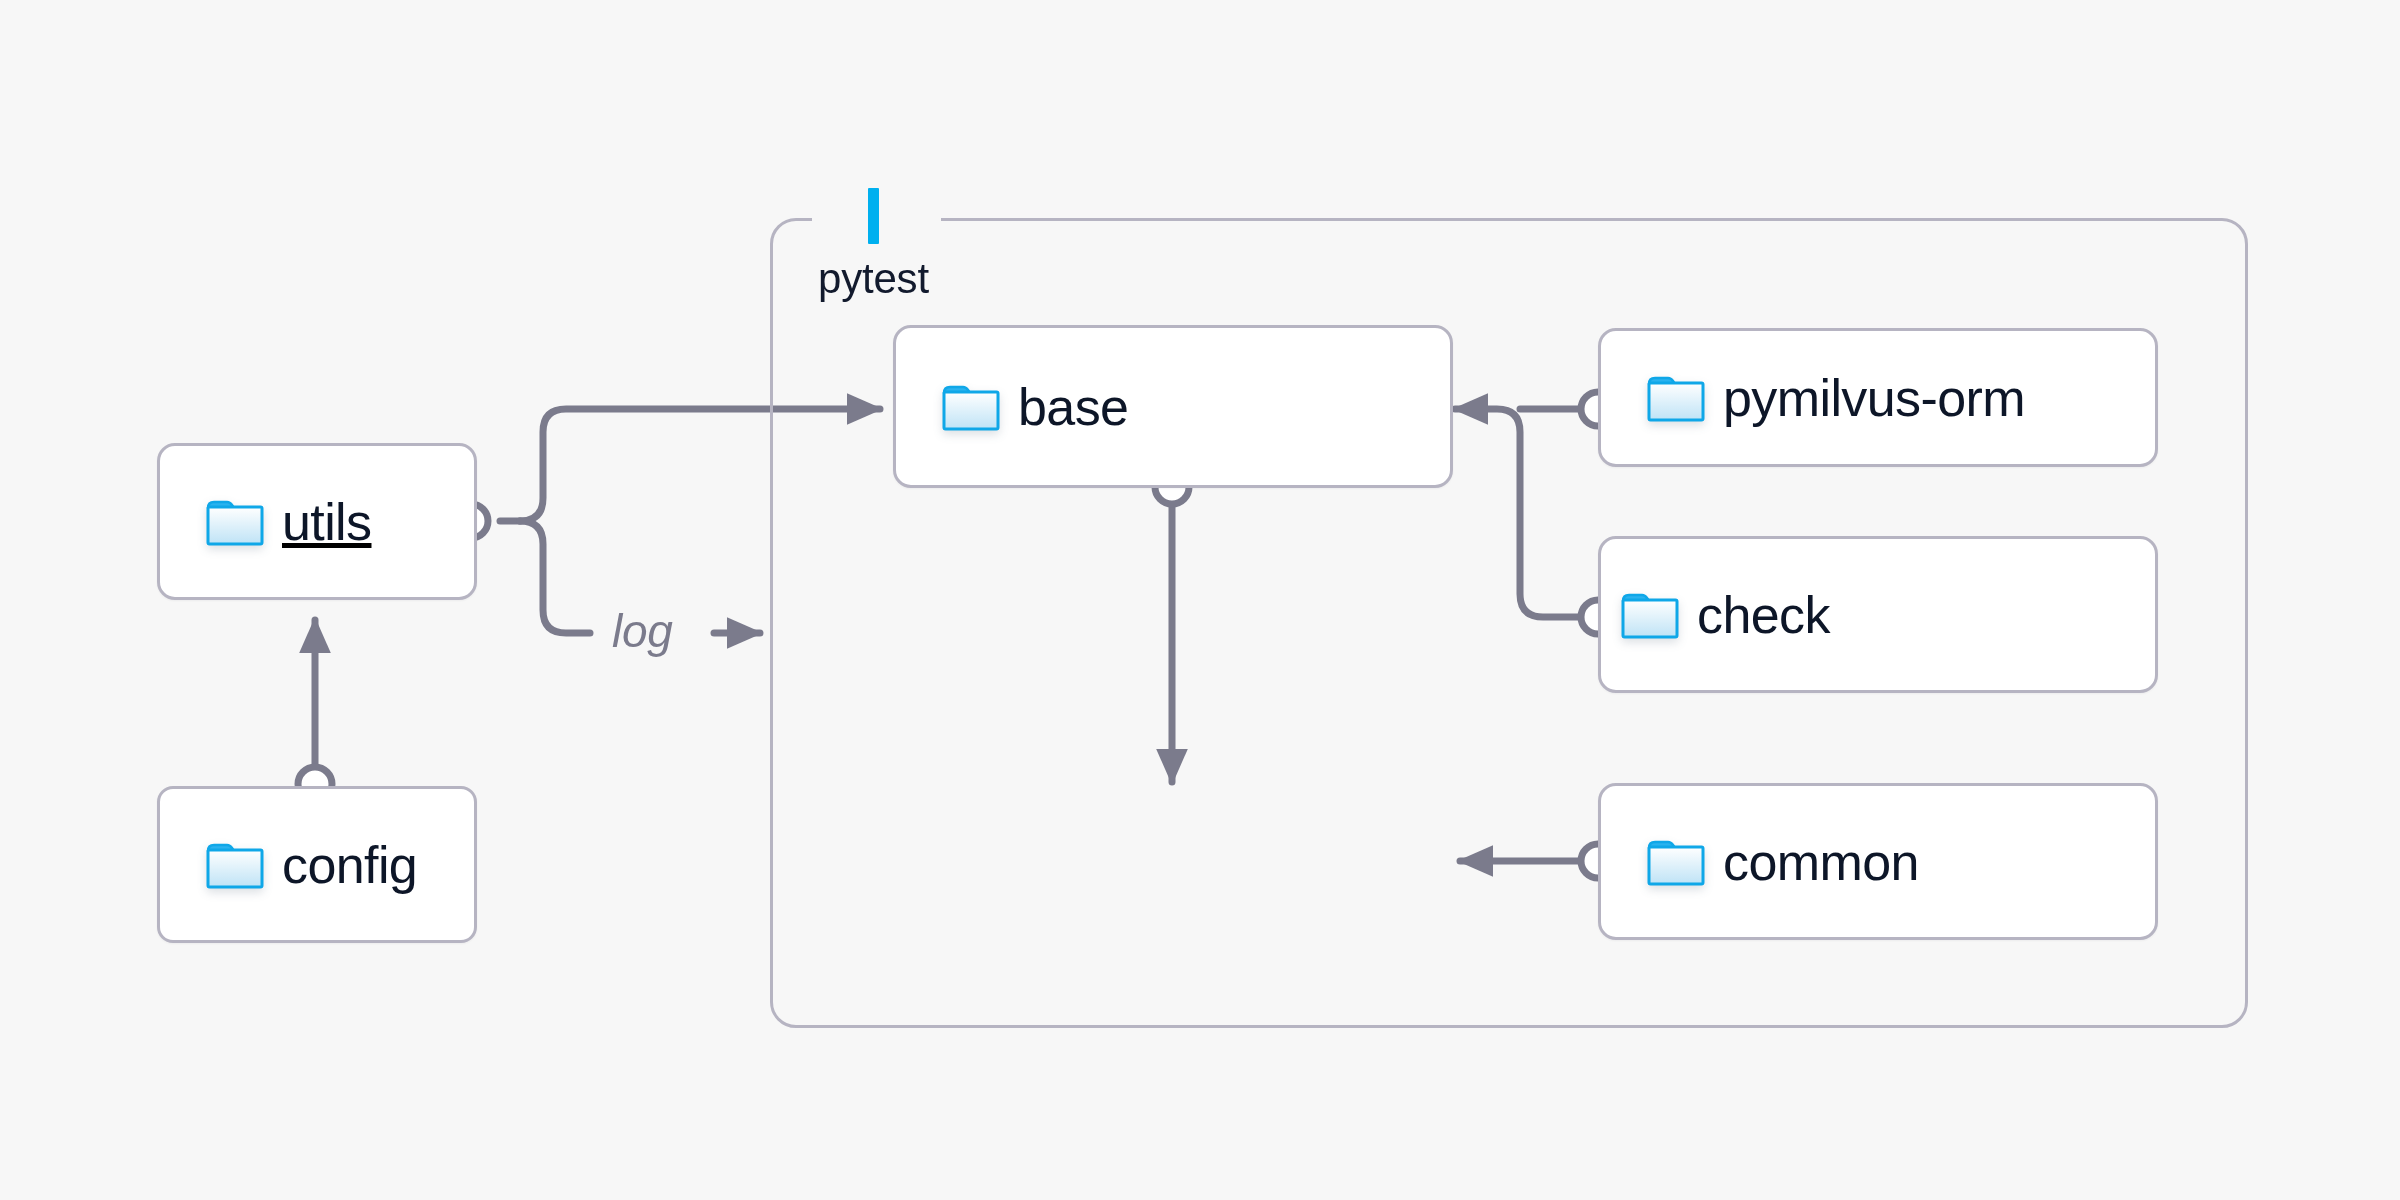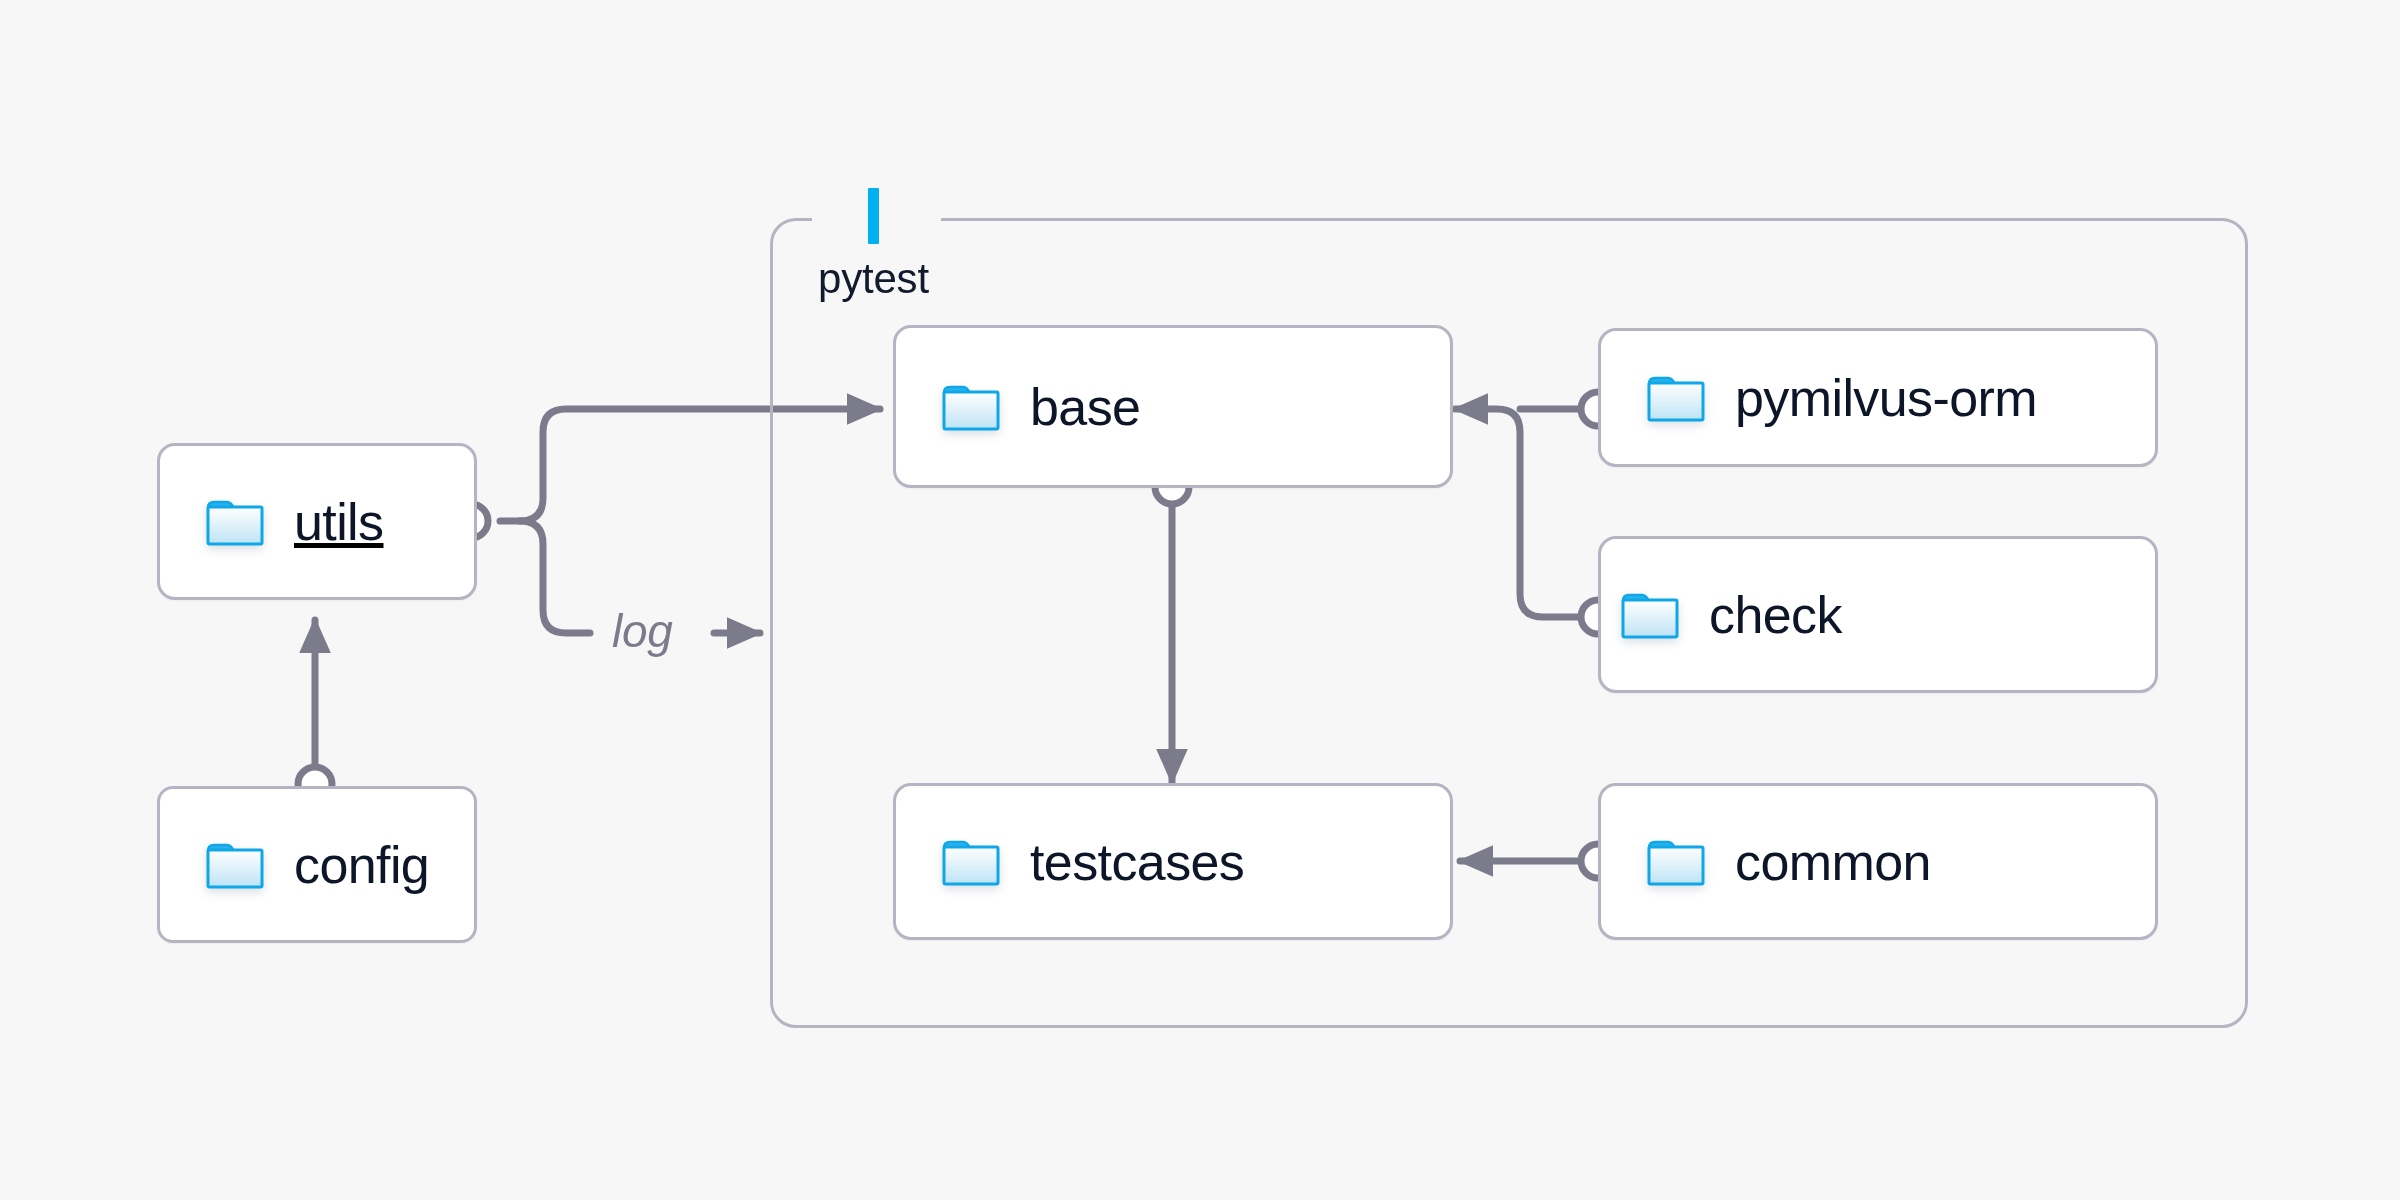--- a/index.html
+++ b/index.html
@@ -64,21 +64,21 @@
   
   .node {
     position: absolute;
     box-sizing: border-box;
     background: #ffffff;
     border: 3px solid #b6b4c2;
     border-radius: 18px;
     display: flex;
     align-items: center;
     padding-left: 46px;
-    gap: 30px;
+    gap: 18px;
     box-shadow: 0 1px 2px rgba(30, 30, 50, 0.05);
   }
   .node .label {
     font-size: 52px;
     color: #0d1628;
     letter-spacing: -0.6px;
     line-height: 1;
     white-space: nowrap;
   }
 
@@ -182,29 +182,20 @@
   <div class="node" style="left:893px; top:325px; width:560px; height:163px;">
     <span class="folder-icon">
       <svg viewBox="0 0 58 48" width="58" height="48">
         <path d="M2 10 Q2 4 8 4 L21 4 Q24 4 26 7 L28 10 Z" fill="#2ab2ef" stroke="#0fa7e8" stroke-width="2.5" stroke-linejoin="round"></path>
         <rect x="2" y="9" width="54" height="37" rx="1.5" fill="url(#folderGrad)" stroke="#0fa7e8" stroke-width="3"></rect>
       </svg>
     </span>
     <span class="label">base</span>
   </div>
 
-  <div class="node" style="left:893px; top:783px; width:560px; height:157px;">
-    <span class="folder-icon">
-      <svg viewBox="0 0 58 48" width="58" height="48">
-        <path d="M2 10 Q2 4 8 4 L21 4 Q24 4 26 7 L28 10 Z" fill="#2ab2ef" stroke="#0fa7e8" stroke-width="2.5" stroke-linejoin="round"></path>
-        <rect x="2" y="9" width="54" height="37" rx="1.5" fill="url(#folderGrad)" stroke="#0fa7e8" stroke-width="3"></rect>
-      </svg>
-    </span>
-    <span class="label">testcases</span>
-  </div>
 
   <div class="node" style="left:1598px; top:328px; width:560px; height:139px;">
     <span class="folder-icon">
       <svg viewBox="0 0 58 48" width="58" height="48">
         <path d="M2 10 Q2 4 8 4 L21 4 Q24 4 26 7 L28 10 Z" fill="#2ab2ef" stroke="#0fa7e8" stroke-width="2.5" stroke-linejoin="round"></path>
         <rect x="2" y="9" width="54" height="37" rx="1.5" fill="url(#folderGrad)" stroke="#0fa7e8" stroke-width="3"></rect>
       </svg>
     </span>
     <span class="label">pymilvus-orm</span>
   </div>

